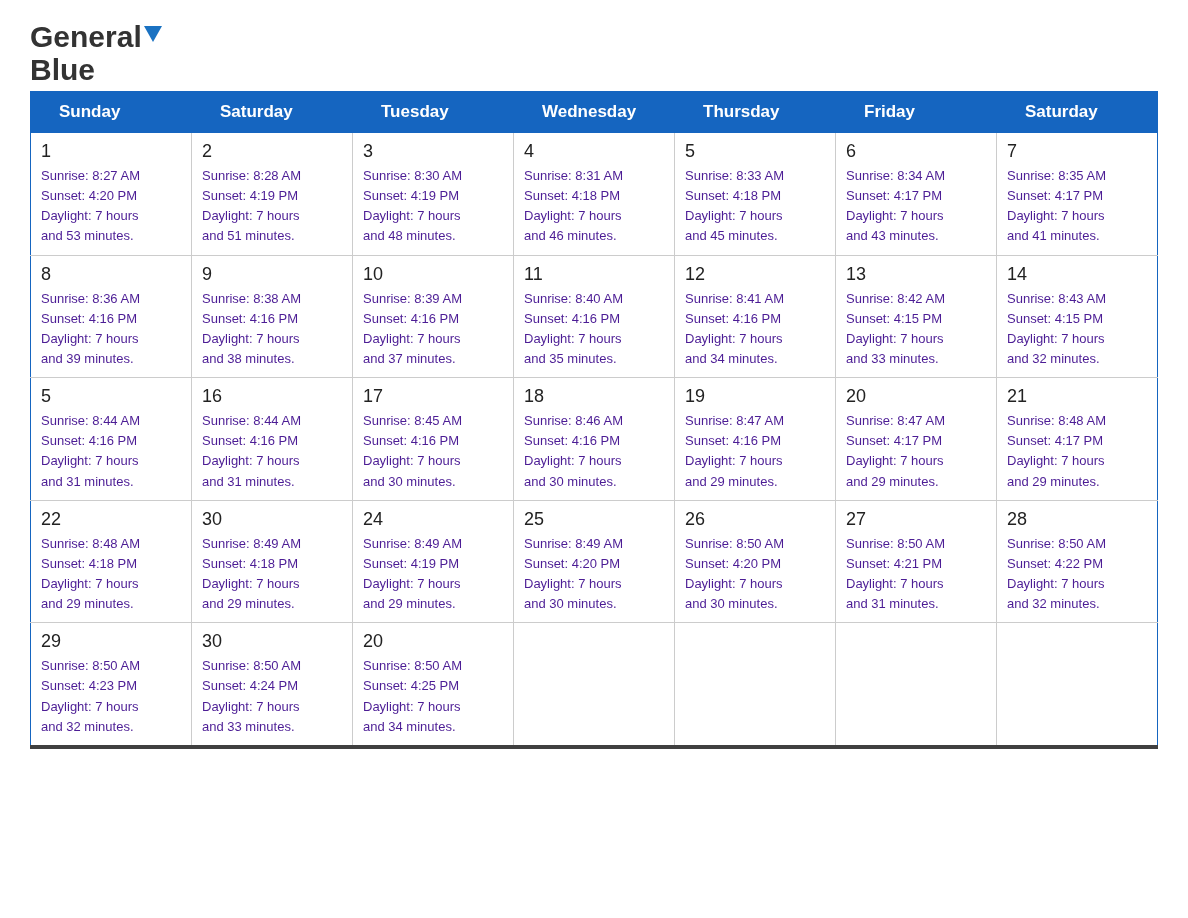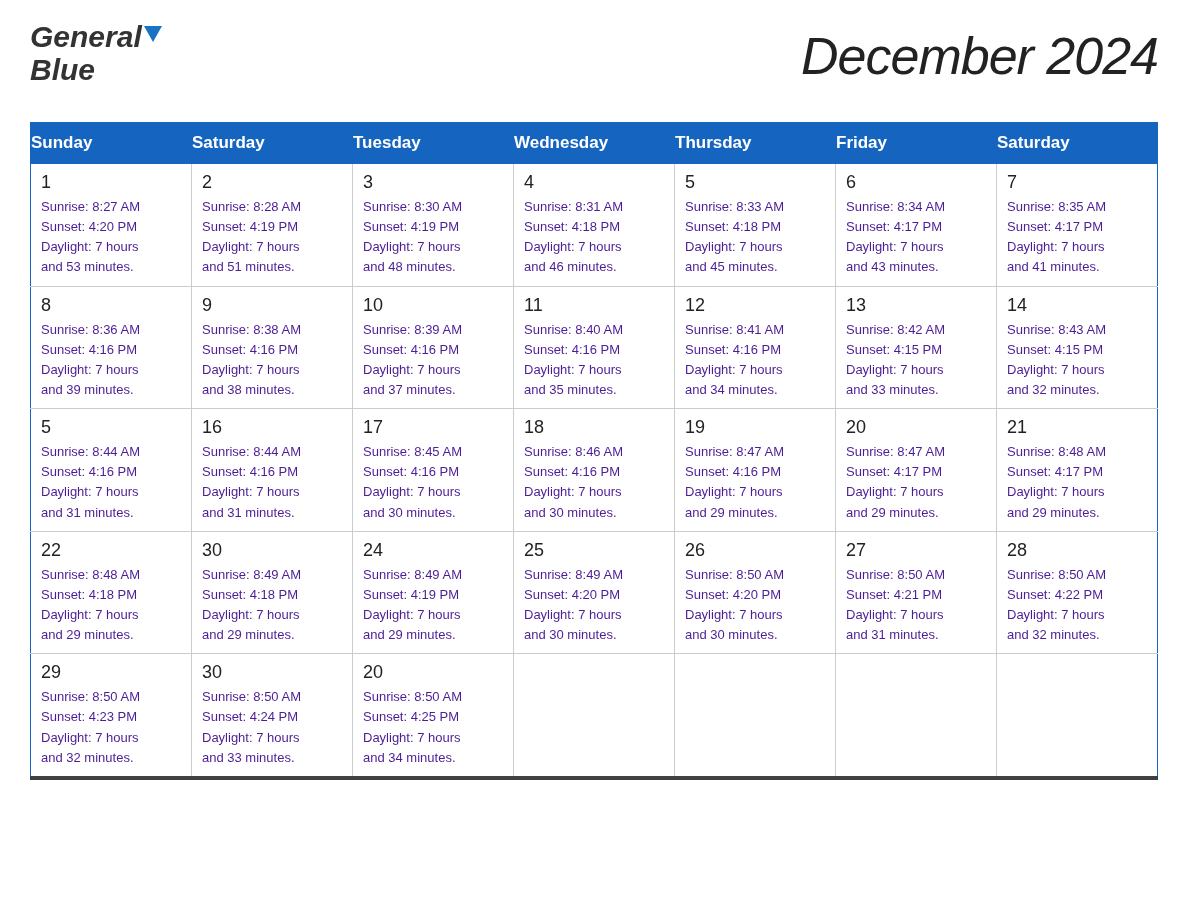--- a/index.html
+++ b/index.html
@@ -6,23 +6,22 @@
     body {
       font-family: Arial, sans-serif;
       background: #fff;
       width: 1188px;
       min-height: 918px;
       padding: 20px 30px;
     }
     .header {
       display: flex;
       justify-content: space-between;
-      align-items: flex-end;
-      margin-bottom: 36px;
-      font-style: italic;
+      align-items: center;
+      margin-bottom: 5px;
     }
     .logo-line {
       display: flex;
       align-items: center;
     }
     .title-section {
       text-align: right;
     }
     .month-title {
       font-size: 52px;
@@ -36,21 +35,21 @@
       margin-top: 4px;
     }
     table {
       width: 100%;
       border-collapse: collapse;
       table-layout: fixed;
     }
     thead tr th {
       background-color: #1565C0;
       color: #fff;
-      padding: 10px 0;
+      padding: 10px 28px;
       font-size: 17px;
       font-weight: bold;
       text-align: left;
       border: 1px solid #1565C0;
     }
     tbody tr td {
       vertical-align: top;
       padding: 8px 10px;
       border: 1px solid #ccc;
       font-size: 13.5px;
@@ -111,21 +110,20 @@
               <polygon points="0,0 18,0 9,16" fill="#1a72c2"></polygon>
             </svg>
         </span>
       </div>
       <div>
         <span class="logo-text-block blue-part">Blue</span>
       </div>
     </div>
   </div>
   <div class="title-section">
-    <div class="month-title">December 2024</div>
   </div>
 </div>
 
 <table>
   <thead>
     <tr>
       <th>Sunday</th>
       <th>Saturday</th>
       <th>Tuesday</th>
       <th>Wednesday</th>

